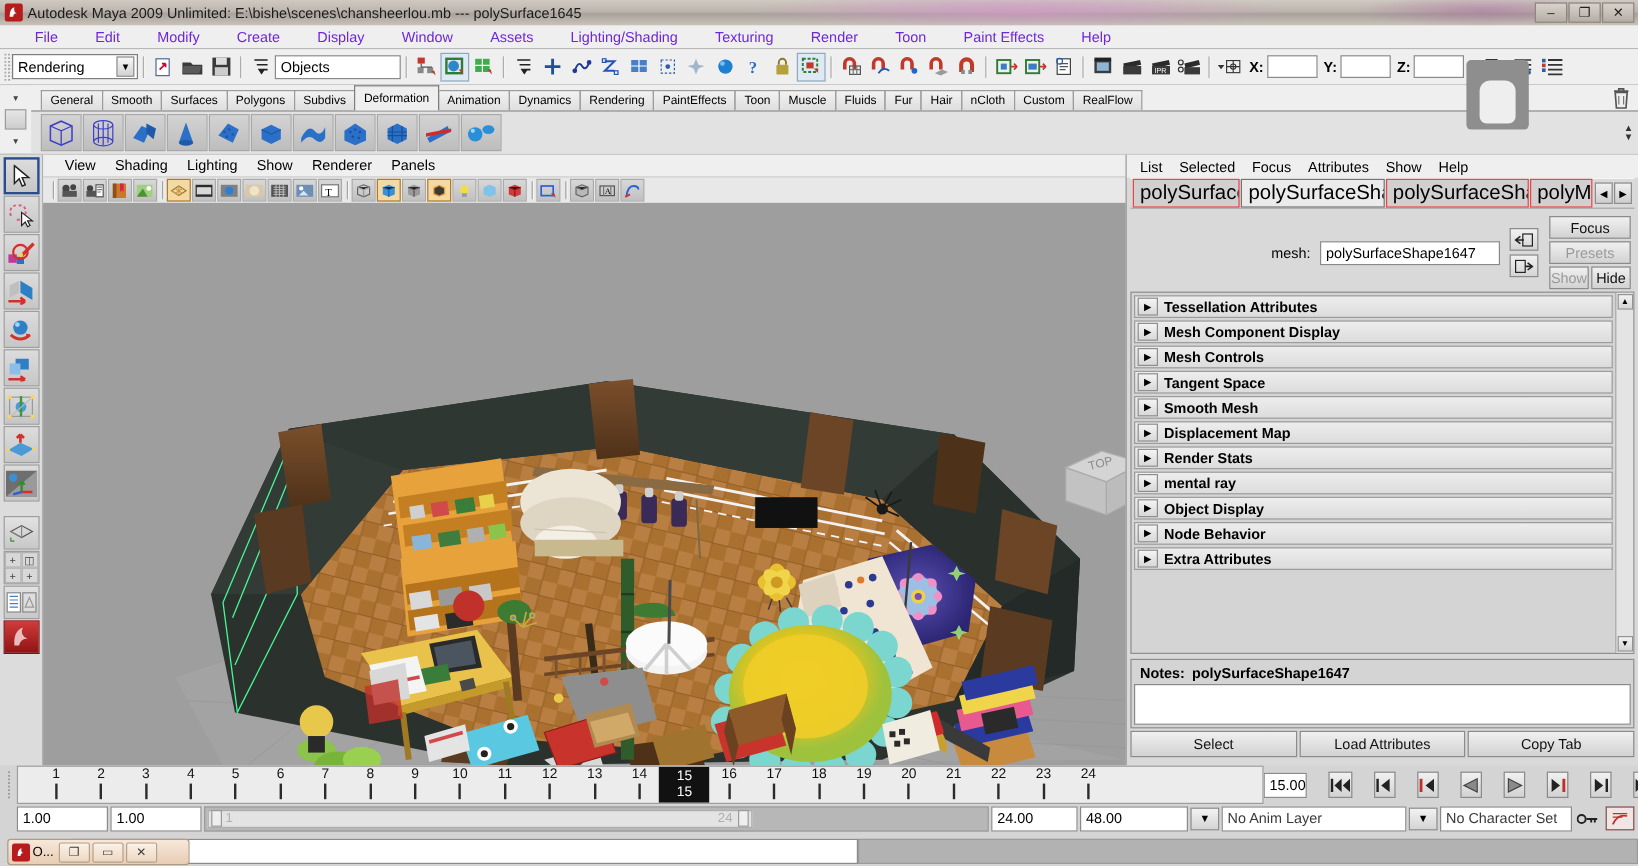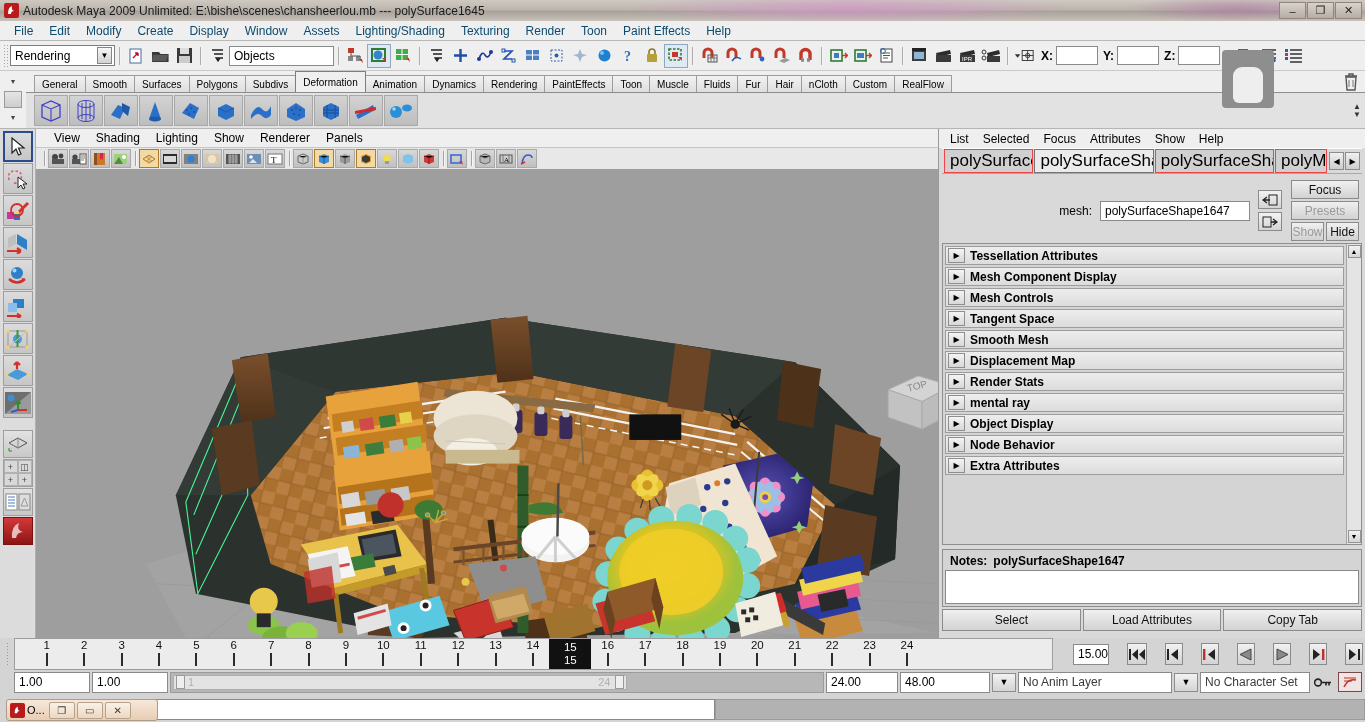--- a/index.html
+++ b/index.html
@@ -37,21 +37,21 @@
     width:27px;height:17px;border:1px solid #8c867e;
     background:linear-gradient(to bottom,#d8d2ca,#b6aea6);
     display:flex;align-items:center;justify-content:center;font-size:11px;color:#222;
   }
 
   
   .menubar {
     height:20px; flex:0 0 20px; display:flex; align-items:center;
     background:#efefef; border-bottom:1px solid #b8b8b8; padding-left:6px;
   }
-  .menubar .mi { padding:16px 8px; font-size:12px; color:#0c4a6e; }
+  .menubar .mi { padding:16px 8px; font-size:12px; color:#6d28d9;margin-left:15px; }
 
   
   .statusbar {
     height:30px; flex:0 0 30px; display:flex; align-items:center;
     background:#efefef; border-bottom:1px solid #c9c9c9; padding-left:3px; gap:0;
   }
   .grip { width:7px;height:24px;flex:0 0 7px;
     background-image:radial-gradient(#9a9a9a 1px, transparent 1px);
     background-size:3px 3px; opacity:.85; }
   .sel-mode {
@@ -196,21 +196,21 @@
   .time-grip i { width:3px;height:24px;display:block;
     background-image:radial-gradient(#9a9a9a 1px,transparent 1px);background-size:3px 3px; }
   .timeline { flex:1; position:relative; background:#ececec; border:1px solid #9d9d9d;
     overflow:hidden; }
   .tl-num { position:absolute;top:0;font-size:11.5px;transform:translateX(-50%);color:#111; }
   .tl-mark { position:absolute;bottom:3px;width:2px;height:13px;background:#2b2b2b;
     transform:translateX(-50%); }
   .tl-current { position:absolute;top:0;height:100%;width:42px;background:#111;
     display:flex;flex-direction:column;align-items:center;justify-content:center;color:#fff;
     font-size:11.5px;line-height:13px; }
-  .tl-right { width:312px;flex:0 0 312px;display:flex;align-items:center;gap:18px;padding-left:20px; }
+  .tl-right { width:312px;flex:0 0 312px;display:flex;align-items:center;gap:18px;padding-left:0; }
   .cur-frame { width:62px;height:21px;border:1px solid #8a8a8a;background:#fff;
     display:flex;align-items:center;padding-left:4px;font-size:12px; }
   .pb-btn { width:26px;height:22px;border:1px solid #8b8b8b;
     background:linear-gradient(to bottom,#f1f1f1,#d2d2d2);
     display:flex;align-items:center;justify-content:center; }
 
   .range-row { flex:0 0 26px;display:flex;align-items:center;background:#d4d4d4;gap:2px;
     padding:0 3px 2px 14px; }
   .num-in { height:21px;border:1px solid #8a8a8a;background:#fff;display:flex;align-items:center;
     padding-left:4px;font-size:12px; }

